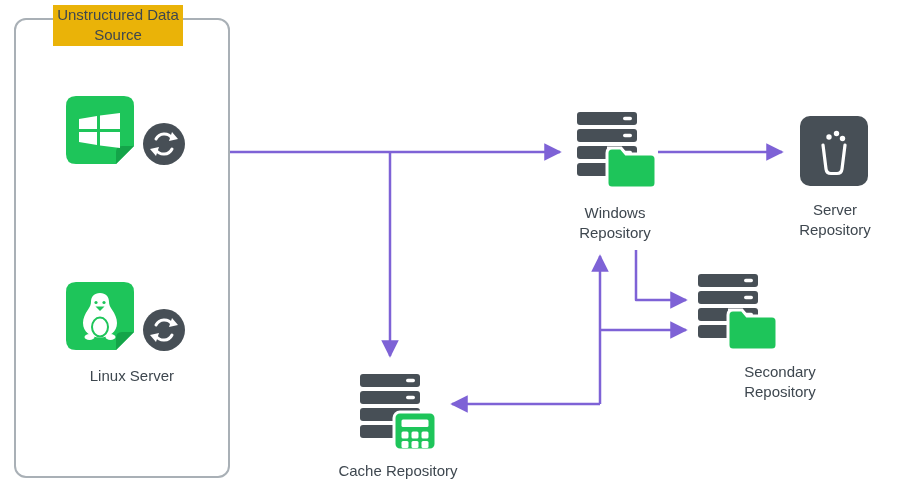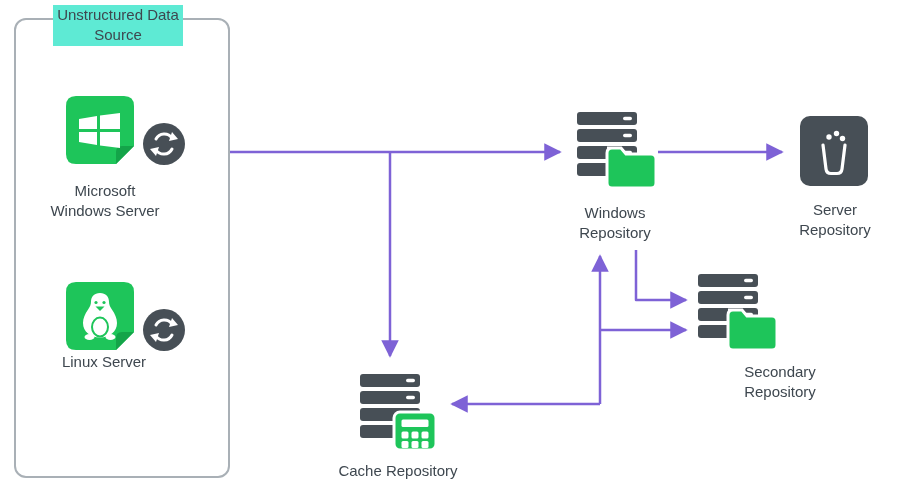--- a/index.html
+++ b/index.html
@@ -3,23 +3,23 @@
 <meta charset="utf-8">
 <style>
   * { margin:0; padding:0; box-sizing:border-box; }
   html,body { background:#ffffff; }
   body { font-family:"Liberation Sans", sans-serif; }
   .canvas { position:relative; width:897px; height:490px; background:#ffffff; overflow:hidden; color:#3E474F; }
   .connectors { position:absolute; left:0; top:0; width:897px; height:490px; z-index:1; pointer-events:none; }
   .group-box { position:absolute; left:14px; top:18px; width:216px; height:460px;
                border:2px solid #A9B0B6; border-radius:12px; background:transparent; z-index:0; }
   .label { position:absolute; text-align:center; font-size:15px; line-height:1.35; color:#3E474F; z-index:3; }
-  .group-label { left:53px; top:5px; width:130px; background:#5eead4; padding:0 2px; }
+  .group-label { left:53px; top:5px; width:130px; background:#eab308; padding:0 2px; }
   .lbl-windows   { left:44px;  top:181px; width:122px; }
-  .lbl-linux     { left:34px;  top:352px; width:140px; }
+  .lbl-linux     { left:34px;  top:366px; width:140px;text-align:right; }
   .lbl-backup    { left:563px; top:203px; width:104px; }
   .lbl-archive   { left:781px; top:200px; width:108px; }
   .lbl-secondary { left:726px; top:362px; width:108px; }
   .lbl-cache     { left:318px; top:461px; width:160px;text-align:center; }
   .node-icon { position:absolute; z-index:2; }
   .node-icon svg { width:100%; height:100%; display:block; }
   .win-tile   { left:64px;  top:94px;  width:72px; height:72px; }
   .win-sync   { left:142px; top:122px; width:44px; height:44px; }
   .linux-tile { left:64px;  top:280px; width:72px; height:72px; }
   .linux-sync { left:142px; top:308px; width:44px; height:44px; }
@@ -135,21 +135,20 @@
   <div class="node-icon win-tile">
     <svg viewBox="0 0 72 72">
         <use href="#sym-win-tile"></use>
       </svg>
   </div>
   <div class="node-icon win-sync">
     <svg viewBox="0 0 44 44">
         <use href="#sym-sync"></use>
       </svg>
   </div>
-  <div class="label lbl-windows">Microsoft Windows Server</div>
 
   <div class="node-icon linux-tile">
     <svg viewBox="0 0 72 72">
         <use href="#sym-linux-tile"></use>
       </svg>
   </div>
   <div class="node-icon linux-sync">
     <svg viewBox="0 0 44 44">
         <use href="#sym-sync"></use>
       </svg>

